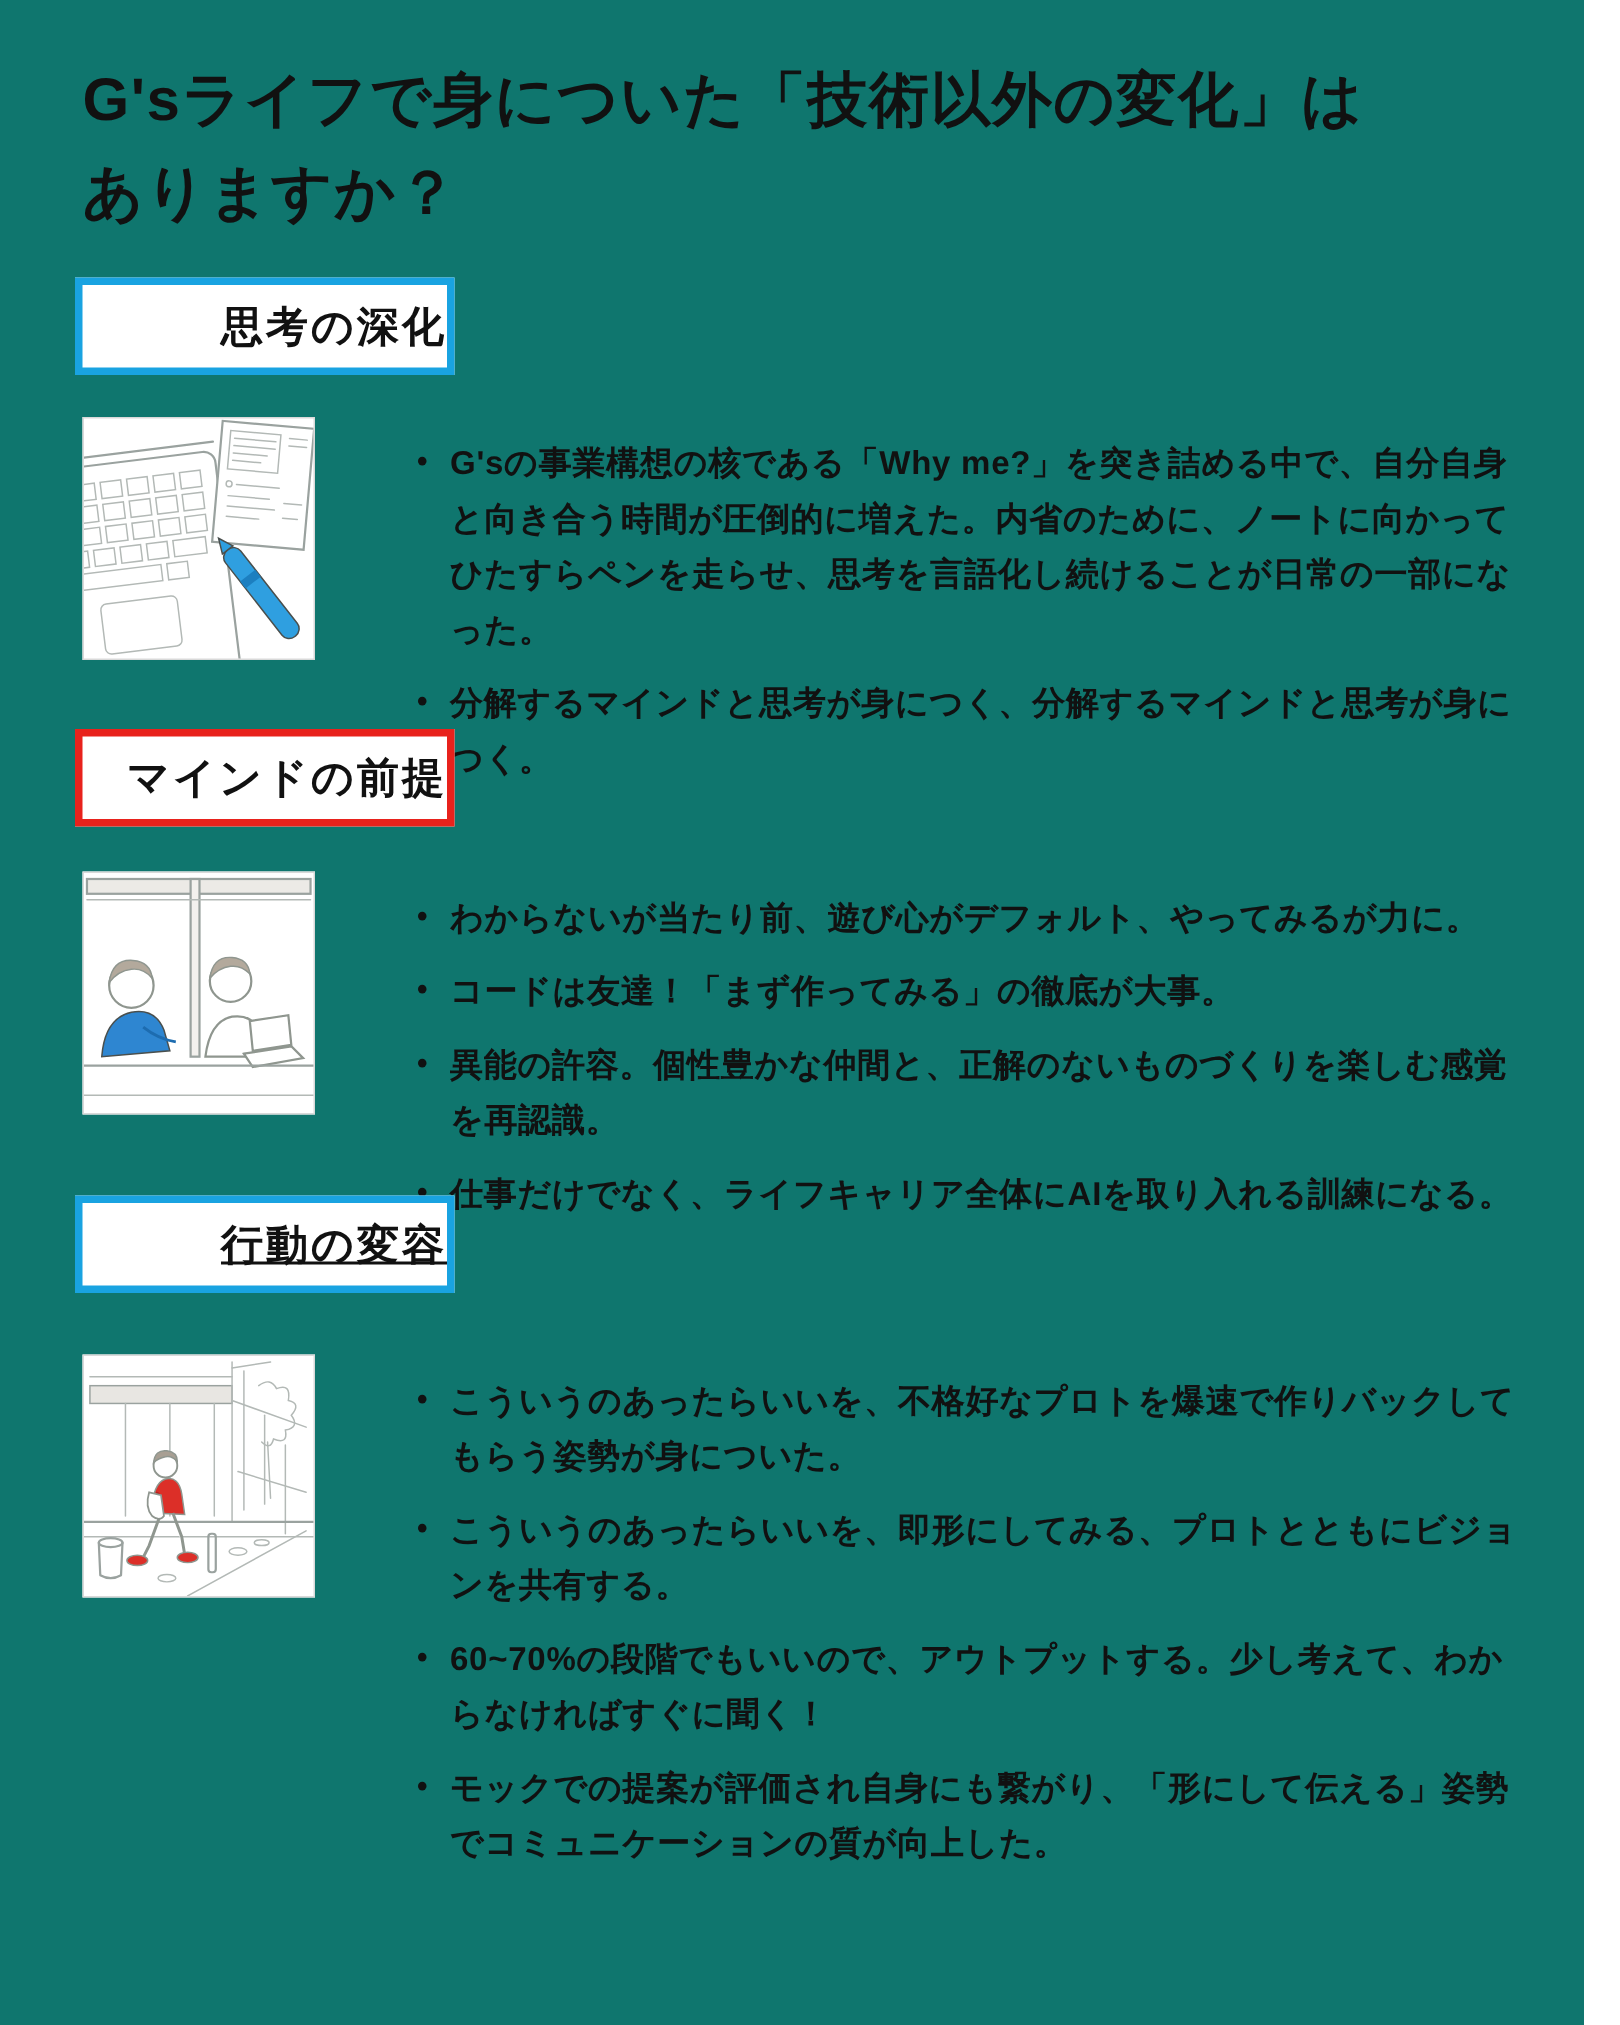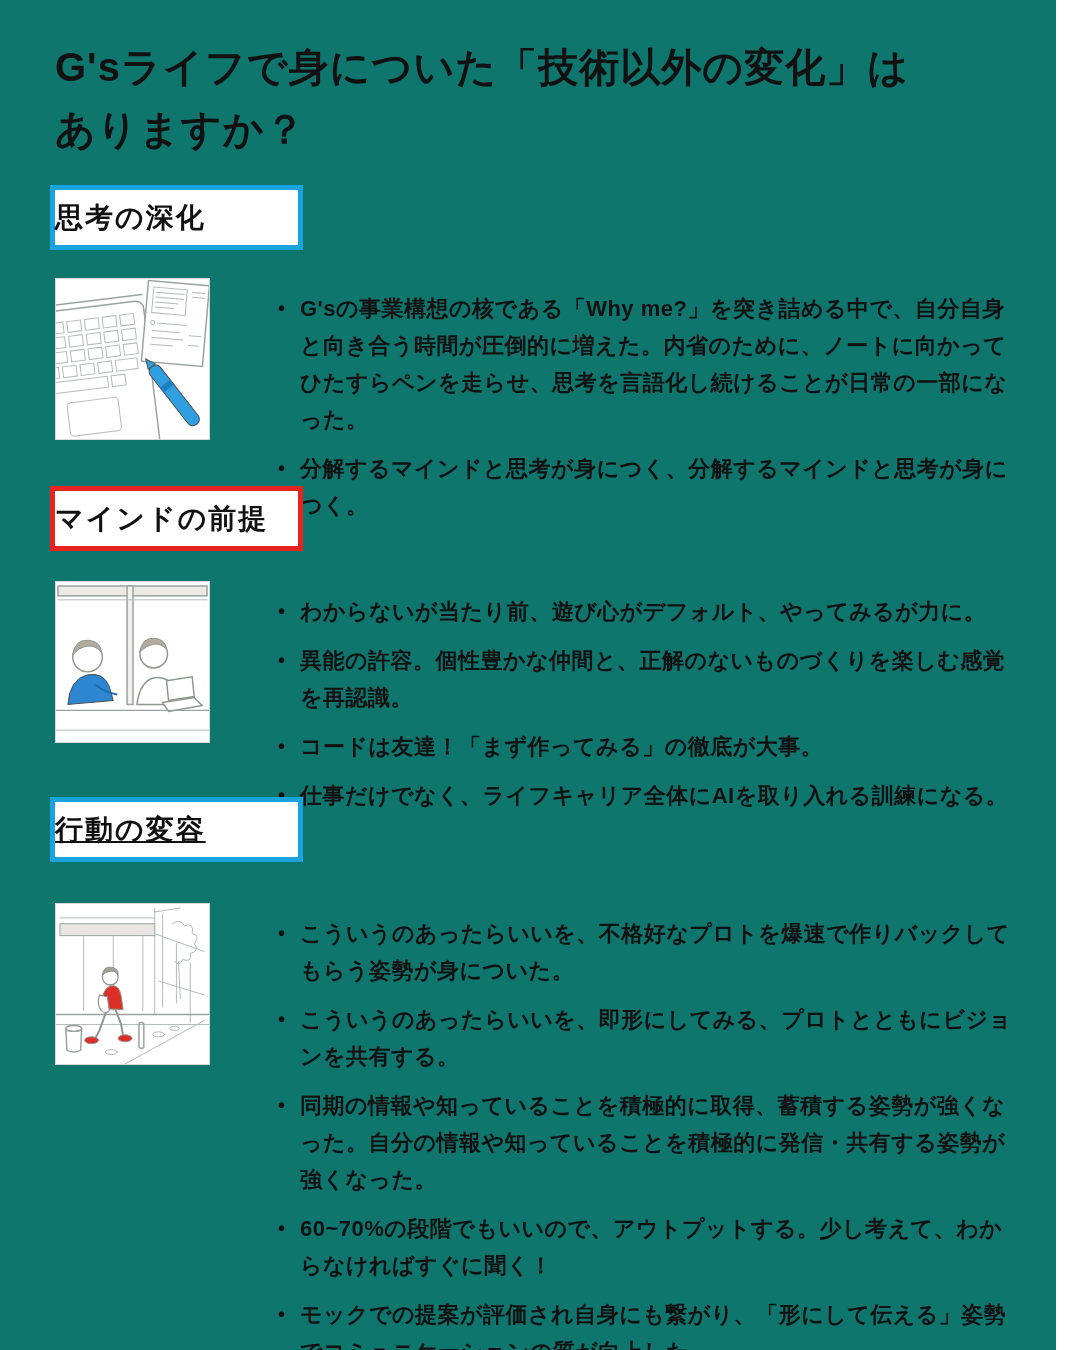--- a/index.html
+++ b/index.html
@@ -12,21 +12,21 @@
     overflow:hidden;
   }
   .title {
     position:absolute; left:55px; top:36px; width:980px;
     font-size:40px; font-weight:700; line-height:62px; color:#111;
     letter-spacing:1px;
   }
   .header-box {
     position:absolute; left:50px; width:253px; height:65px;
     box-sizing:border-box; border:5px solid #19a3e1;
-    display:flex; align-items:center; justify-content:flex-start;
+    display:flex; align-items:center; justify-content:flex-end;
     background:#ffffff;
   }
   .header-box span {
     font-size:28px; font-weight:700; letter-spacing:2px; color:#111;
   }
   .content-row {
     position:absolute; left:55px; width:1000px;
     display:flex; align-items:flex-start; gap:52px;
   }
   .illustration {
@@ -165,22 +165,22 @@
           <path d="M112,100 l26,-4 l2,20 l-26,4 Z" fill="#ffffff" stroke="#8f968f" stroke-width="1.5"></path>
           <path d="M108,122 l32,-5 l8,8 l-34,6 Z" fill="#ffffff" stroke="#8f968f" stroke-width="1.5"></path>
         </g>
 
         <line class="sketch" x1="0" y1="130" x2="155" y2="130"></line>
         <line class="sketch-thin" x1="0" y1="150" x2="155" y2="150"></line>
       </svg>
     </div>
     <ul class="bullets">
       <li>わからないが当たり前、遊び心がデフォルト、やってみるが力に。</li>
+      <li>コードは友達！「まず作ってみる」の徹底が大事。</li>
       <li>異能の許容。個性豊かな仲間と、正解のないものづくりを楽しむ感覚を再認識。</li>
-      <li>コードは友達！「まず作ってみる」の徹底が大事。</li>
       <li>仕事だけでなく、ライフキャリア全体にAIを取り入れる訓練になる。</li>
     </ul>
   </div>
 
   <div class="header-box" id="sec3-box" style="border-color: rgb(25, 163, 225);">
     <span>行動の変容</span>
   </div>
   <div class="content-row" id="sec3-row">
     <div class="illustration">
       <svg viewBox="0 0 155 162">
@@ -229,19 +229,18 @@
           <path d="M60,106 l6,16 l2,12" stroke="#8f968f" stroke-width="2" fill="#fff"></path>
           <ellipse cx="36" cy="138" rx="7" ry="3.5" fill="#dc2f28" stroke="#8f968f" stroke-width="1"></ellipse>
           <ellipse cx="70" cy="136" rx="7" ry="3.5" fill="#dc2f28" stroke="#8f968f" stroke-width="1"></ellipse>
           <path d="M44,92 q-3,10 2,16 q5,4 8,0 l-2,-14 Z" fill="#ffffff" stroke="#8f968f" stroke-width="1.2"></path>
         </g>
       </svg>
     </div>
     <ul class="bullets">
       <li>こういうのあったらいいを、不格好なプロトを爆速で作りバックしてもらう姿勢が身についた。</li>
       <li>こういうのあったらいいを、即形にしてみる、プロトとともにビジョンを共有する。</li>
-      <li>同期の情報や知っていることを積極的に取得、蓄積する姿勢が強くなった。自分の情報や知っていることを積極的に発信・共有する姿勢が強くなった。</li>
       <li>60~70%の段階でもいいので、アウトプットする。少し考えて、わからなければすぐに聞く！</li>
       <li>モックでの提案が評価され自身にも繋がり、「形にして伝える」姿勢でコミュニケーションの質が向上した。</li>
     </ul>
   </div>
 
 </div>
 
 </body></html>

